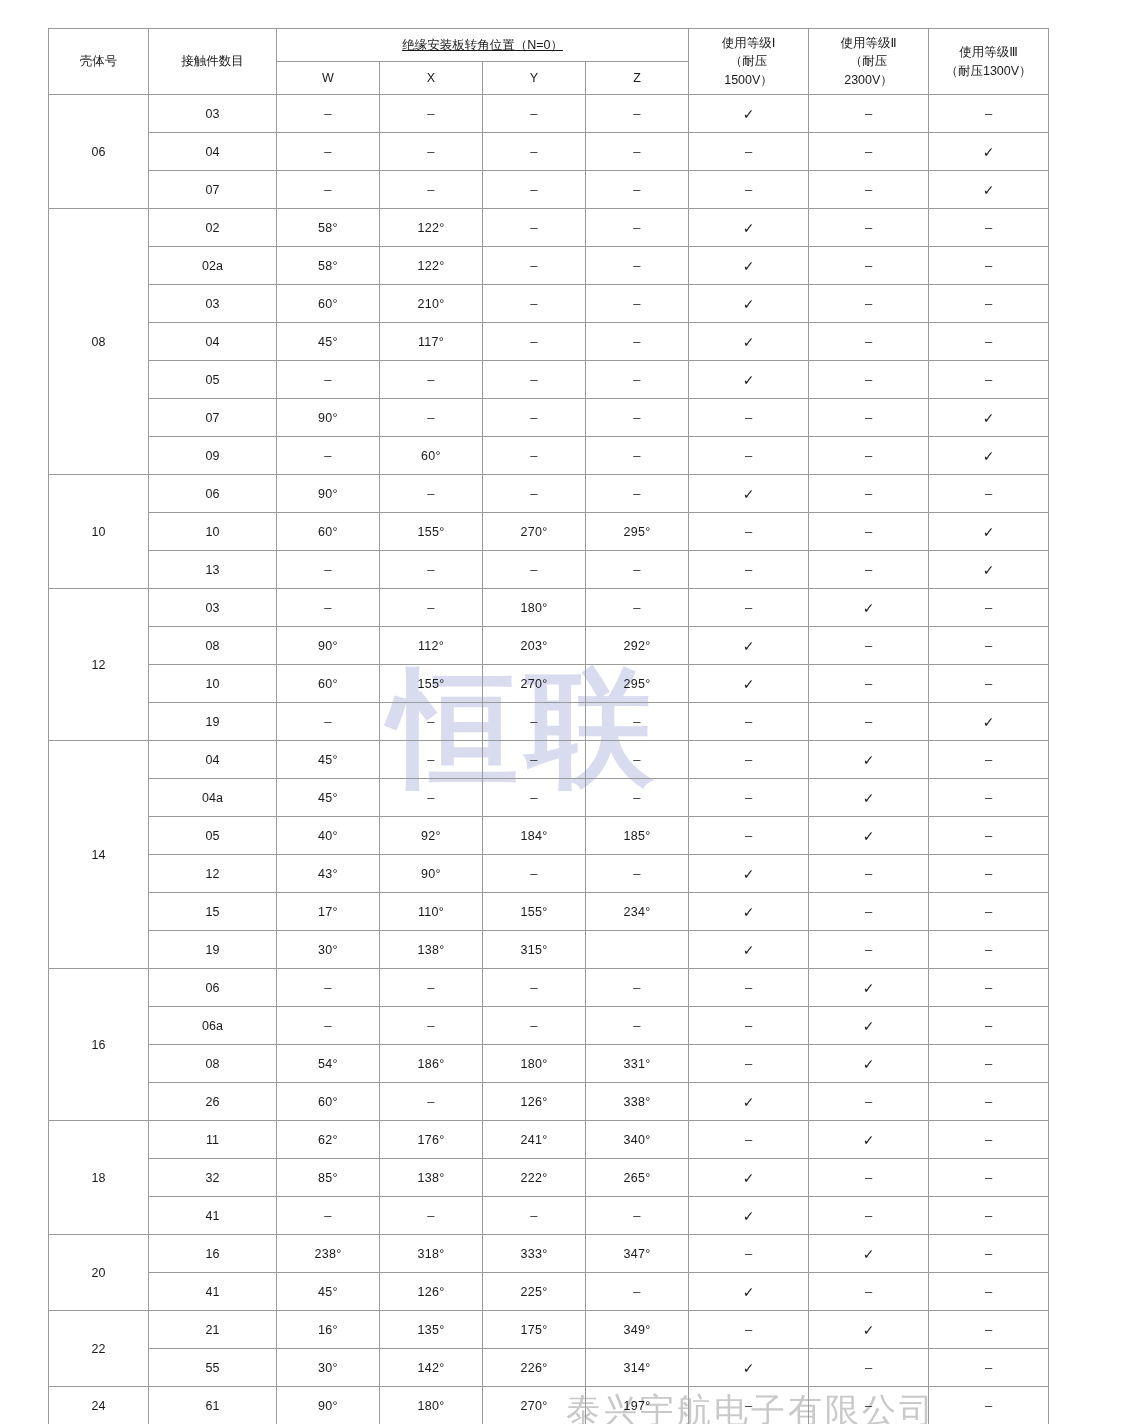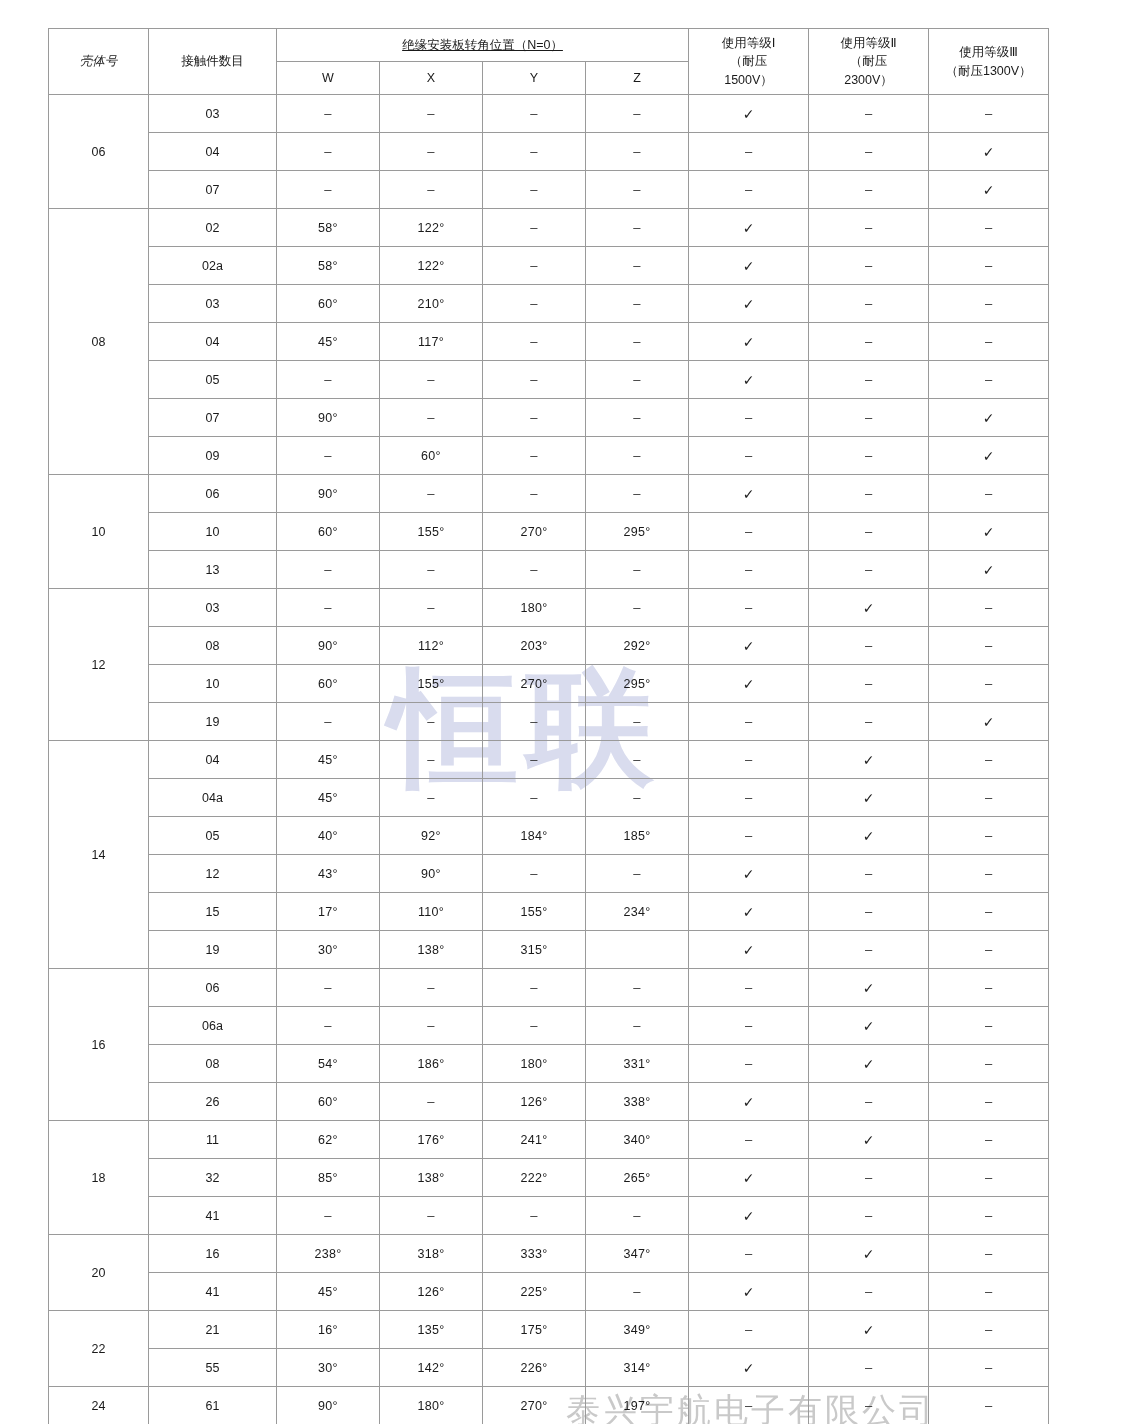--- a/index.html
+++ b/index.html
@@ -73,21 +73,21 @@
     font-weight: normal;
     color: #1a1a1a;
     padding: 0;
     background: transparent;
   }
   thead th {
     background: #f2f2f2;
     font-size: 13px;
     line-height: 1.35;
   }
-  th.hdr-shell { width: 100px; height: 64px; font-style: italic; }
+  th.hdr-shell { width: 100px; height: 64px; }
   th.hdr-contacts { width: 128px; }
   th.hdr-angle { height: 32px; text-decoration: underline; }
   th.hdr-sub { height: 32px; width: 103px; font-size: 12px; }
   th.hdr-lvl { width: 114px; font-size: 12.5px; line-height: 1.45; }
   tbody td { height: 37px; }
   td.shell { background: #f7f7f7; }
   td.contacts { background: #fafafa; }
   .dash { color: #333; font-size: 13px; }
   .check {
     font-size: 14px;

